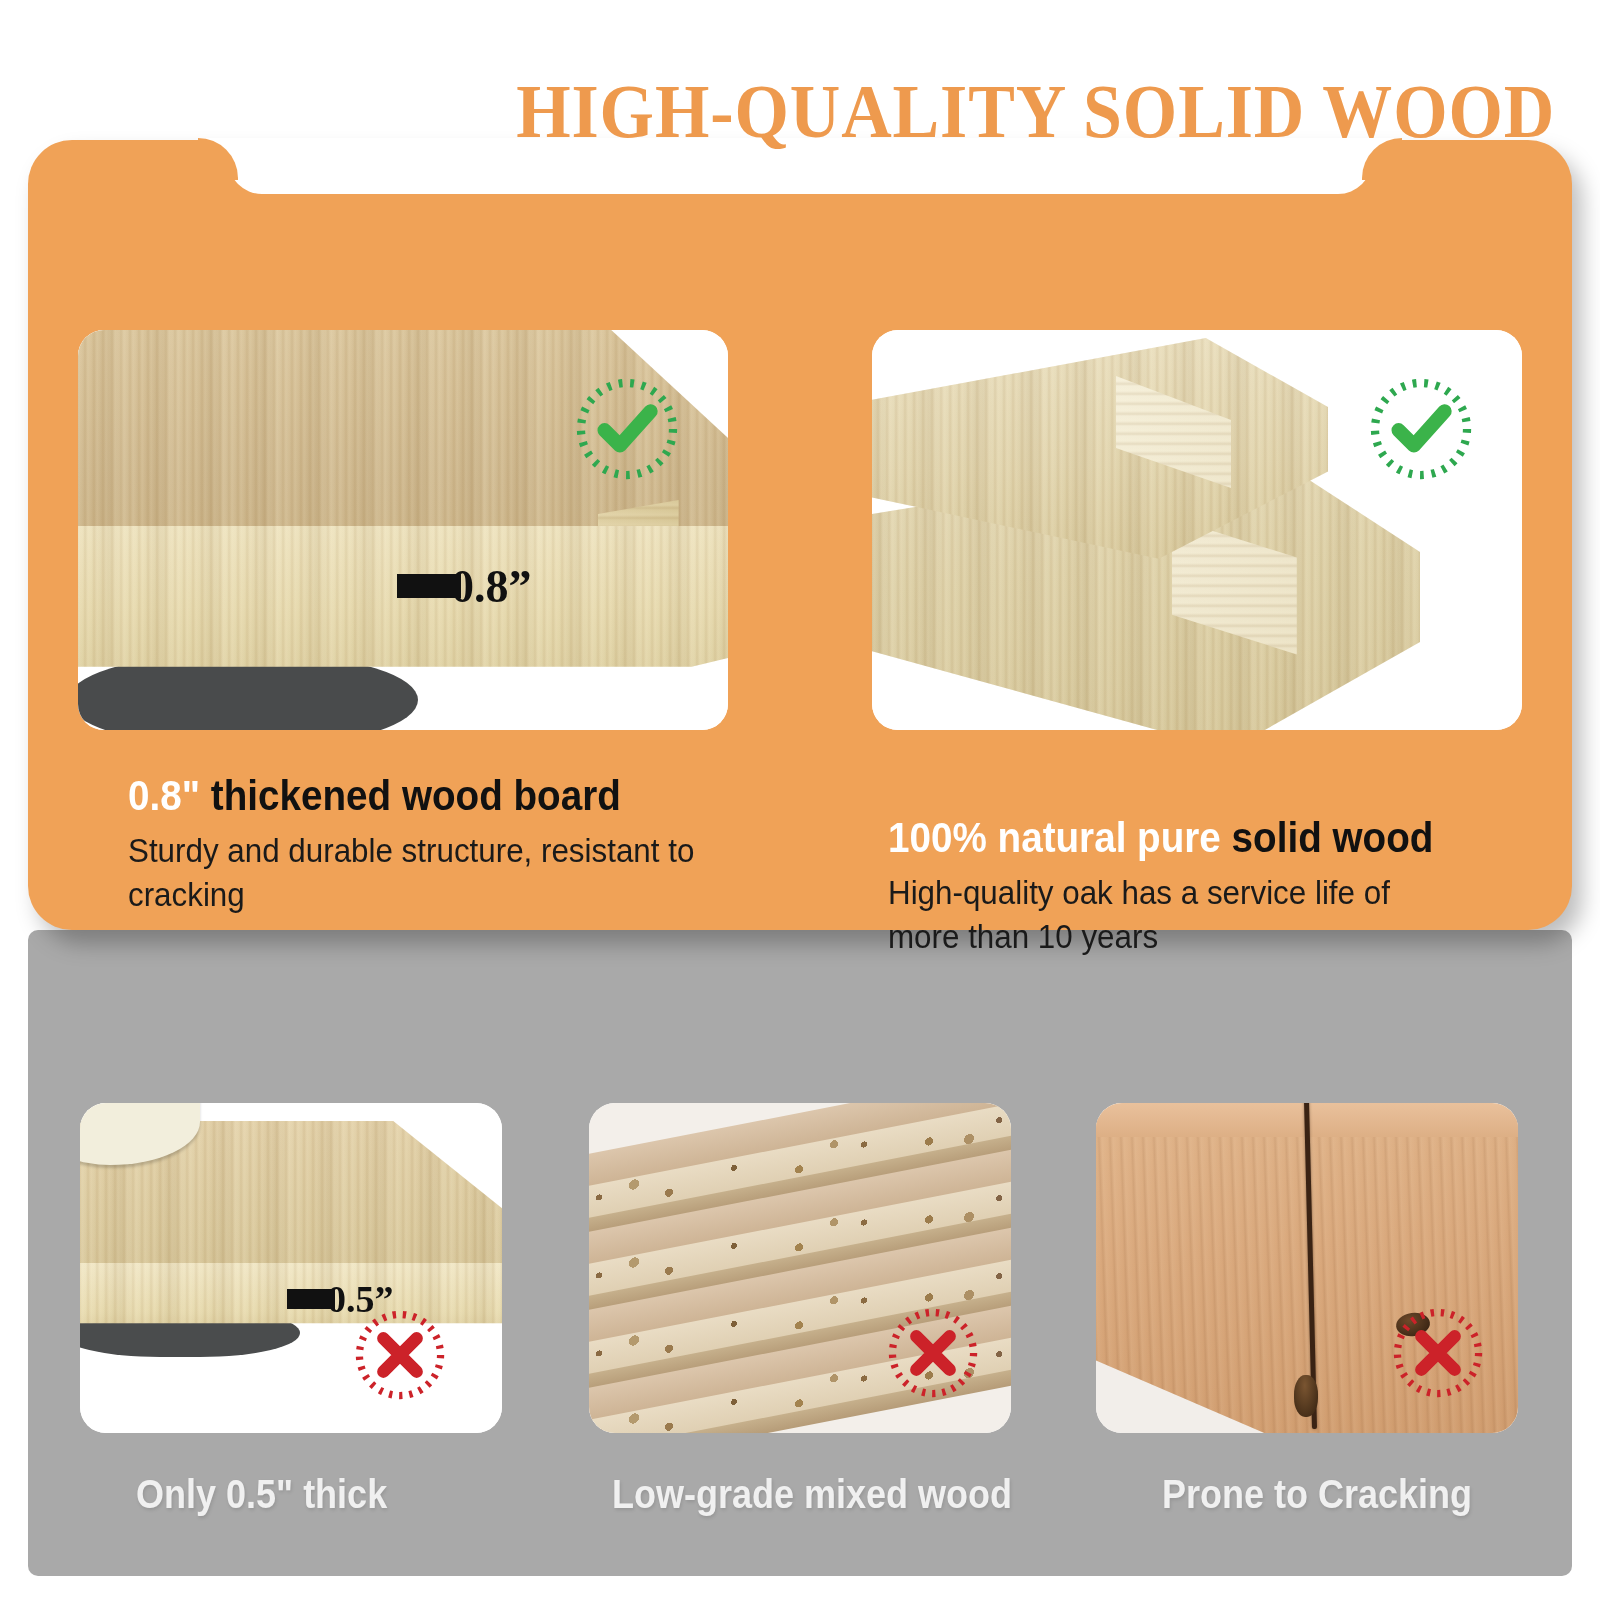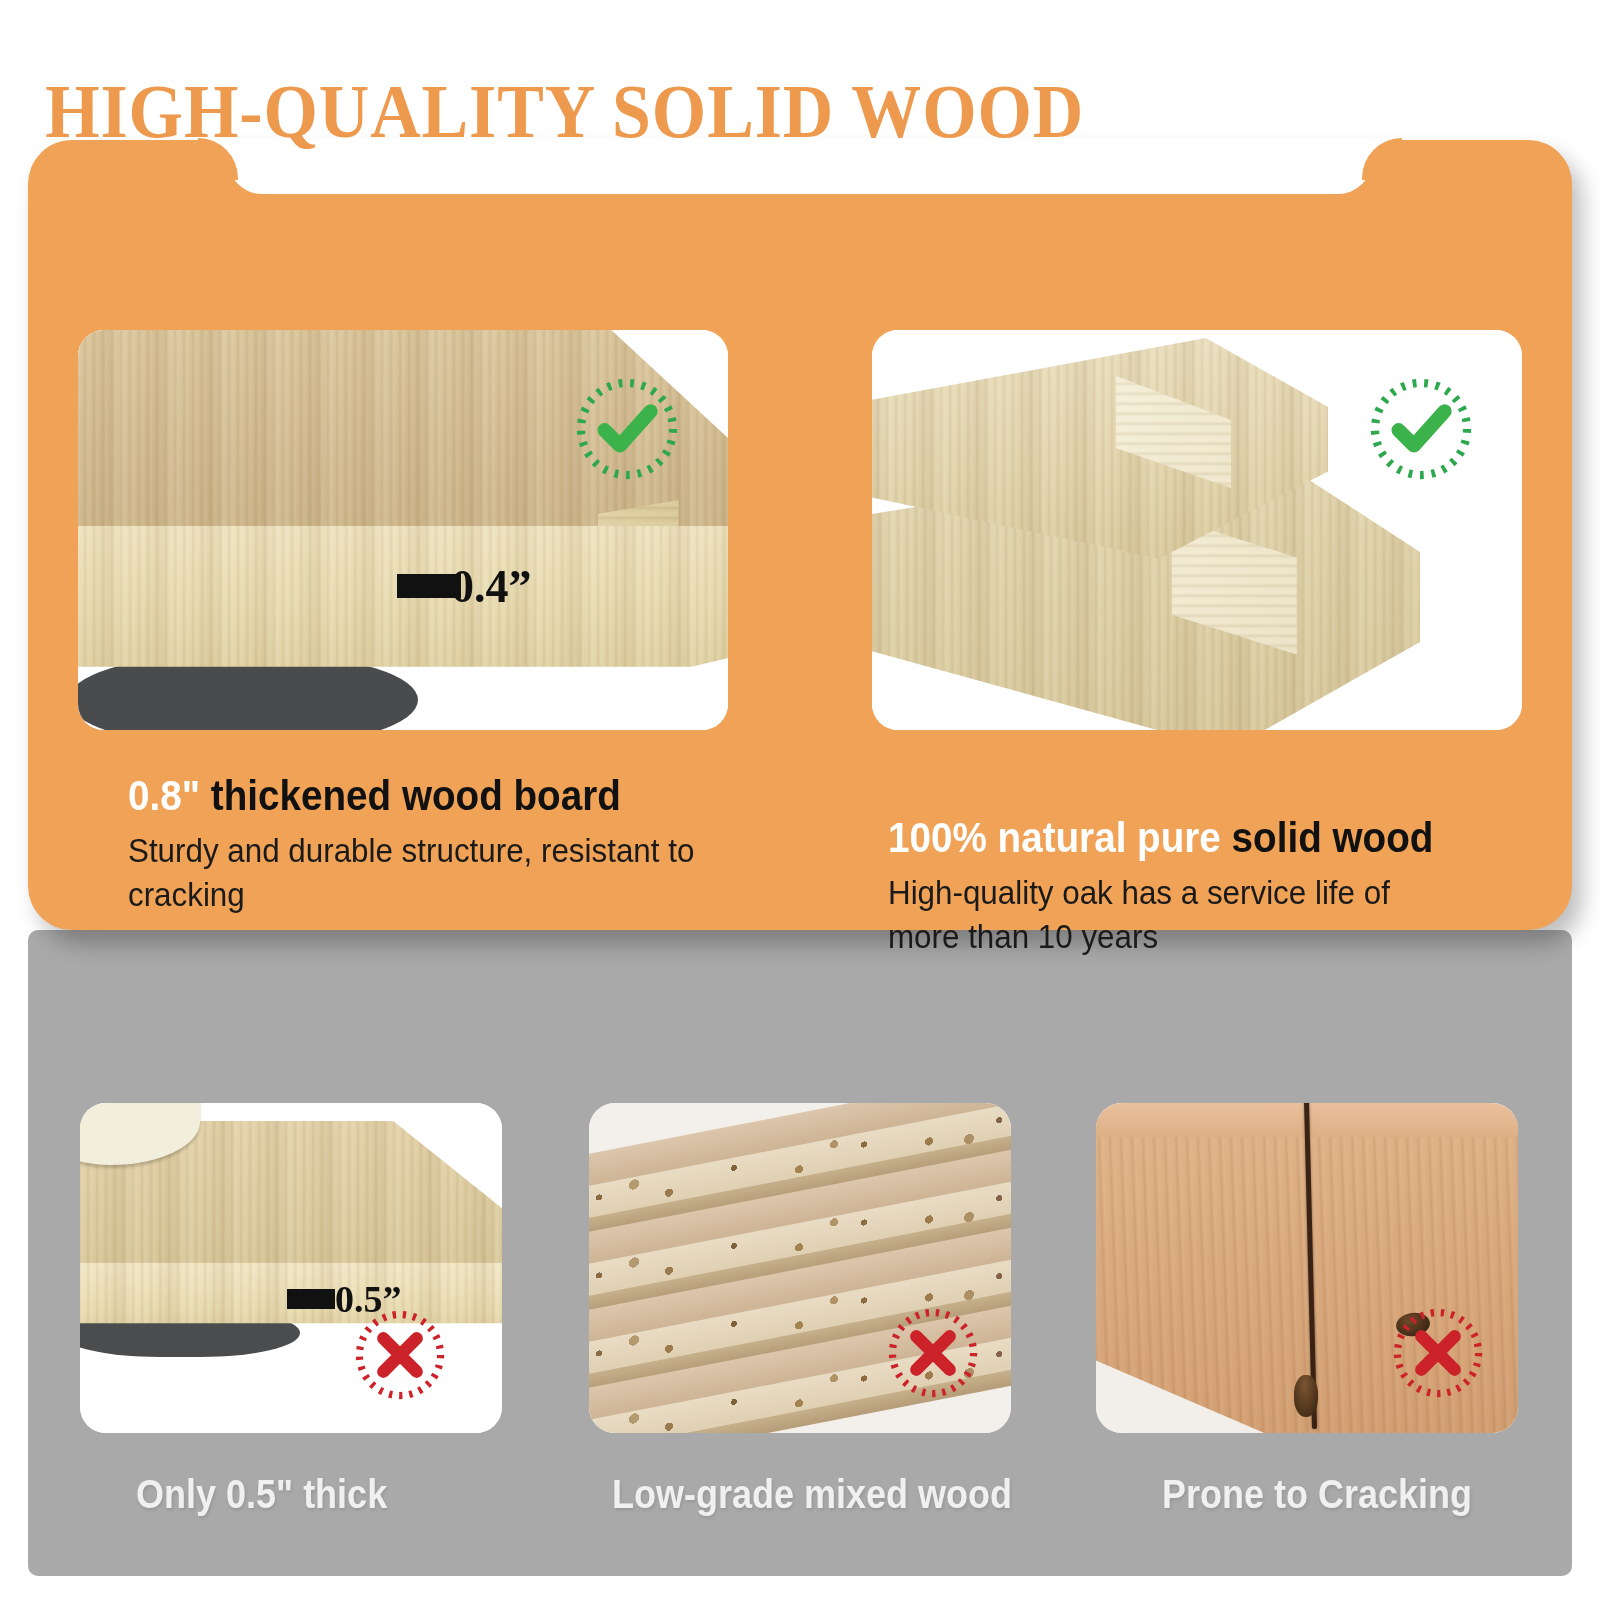--- a/index.html
+++ b/index.html
@@ -21,21 +21,21 @@
   }
 
   
   .title-bar {
     position: absolute;
     left: 0; top: 56px;
     width: 1600px;
     height: 110px;
     display: flex;
     align-items: center;
-    justify-content: flex-start;
+    justify-content: flex-end;
     z-index: 6;
     pointer-events: none;
   }
   .title-text {
     font-family: "Liberation Serif", "DejaVu Serif", serif;
     font-weight: bold;
     font-size: 76px;
     letter-spacing: 1px;
     color: #EE9A4E;
     transform: scaleX(0.92);
@@ -224,21 +224,21 @@
     font-weight: bold;
     color: #111111;
     margin-left: 16px;
     white-space: nowrap;
   }
   .marker-08 { left: 345px; top: 182px; height: 148px; }
   .marker-08 .dim-label { font-size: 46px; }
   .marker-05 { left: 225px; top: 165px; height: 62px; }
   .marker-05 .dim-bar::before, .marker-05 .dim-bar::after { left: -18px; width: 48px; height: 10px; }
   .marker-05 .dim-bar { width: 10px; }
-  .marker-05 .dim-label { font-size: 38px; margin-left: 20px; }
+  .marker-05 .dim-label { font-size: 38px; margin-left: 12px; }
 
   
   .c2-bg { position:absolute; inset:0; background:#ffffff; }
   .c2-lower {
     position: absolute;
     left: -12px; top: 120px;
     width: 560px; height: 300px;
     background: linear-gradient(175deg,#E3D7B4 0%, #DCCFA6 40%, #D3C496 100%);
     clip-path: polygon(0% 22%, 72% 0%, 100% 34%, 100% 64%, 66% 100%, 0% 66%);
   }
@@ -476,21 +476,21 @@
         </div>
       <div class="c1-side">
           <div class="grain-v"></div>
         </div>
       <div class="c1-edge">
           <div class="grain-h"></div>
         </div>
     </div>
     <div class="dim-marker marker-08">
       <div class="dim-bar"></div>
-      <div class="dim-label">0.4”</div>
+      <div class="dim-label">0.8”</div>
     </div>
     <div class="badge badge-check-left">
       <svg viewBox="0 0 100 100" aria-hidden="true">
         <circle cx="50" cy="50" r="39" fill="none" stroke="#2EA84F" stroke-width="7" stroke-linecap="butt" stroke-dasharray="3.2 6.6"></circle>
         <path d="M31 51 L44 64 L70 35" fill="none" stroke="#3BB34A" stroke-width="12" stroke-linecap="round" stroke-linejoin="round"></path>
       </svg>
     </div>
   </div>
 
   <div class="card top card-right">

